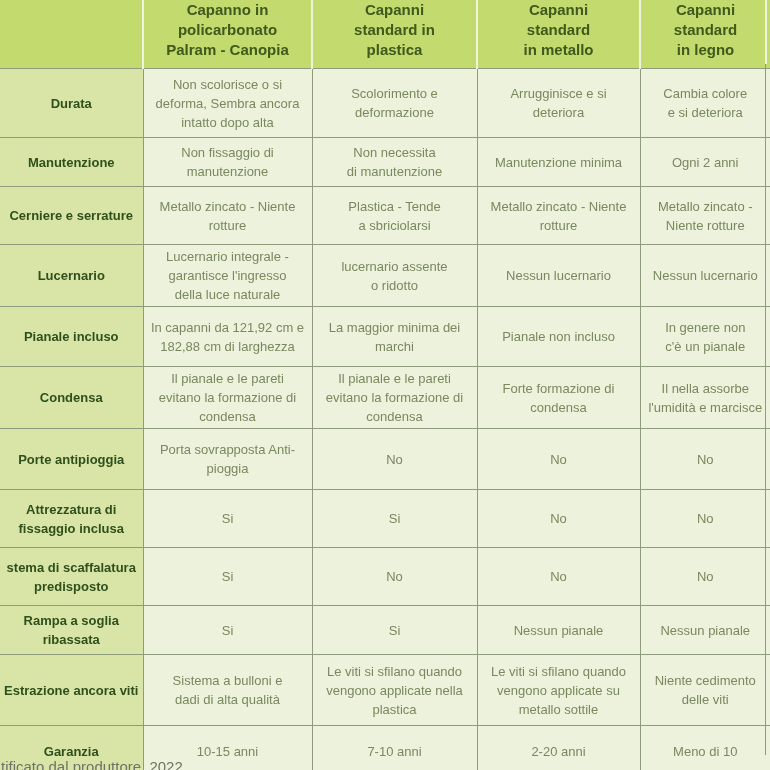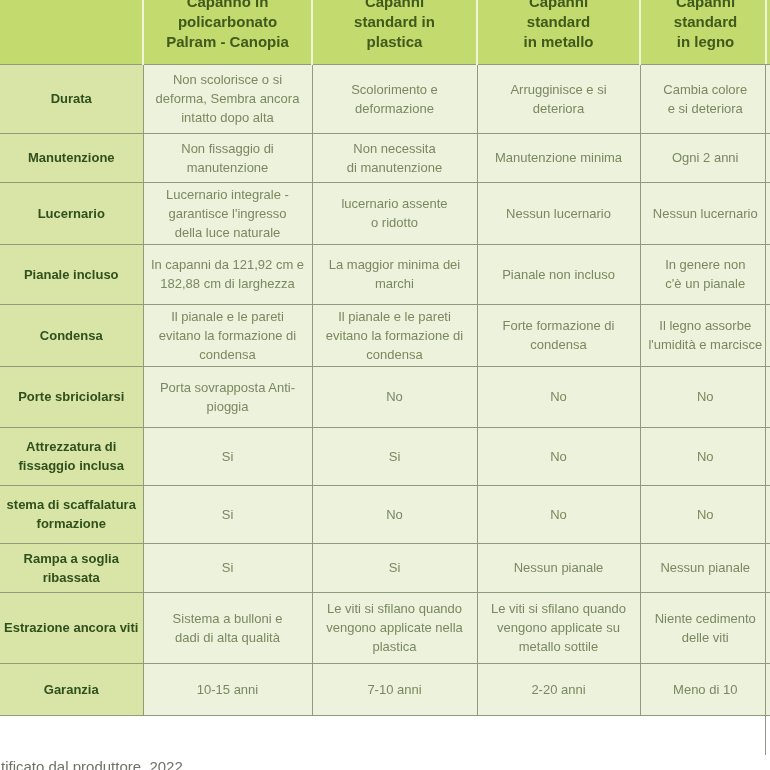--- a/index.html
+++ b/index.html
@@ -9,21 +9,21 @@
   }
   table.cmp {
     border-collapse:collapse; table-layout:fixed; width:770px;
   }
   table.cmp th, table.cmp td {
     white-space:pre-line; text-align:center; overflow:hidden;
   }
   
   th.hd {
     background:#c3da6e; color:#40591c; font-weight:bold;
-    font-size:15px; line-height:20px; vertical-align:top; padding:0 4px;
+    font-size:15px; line-height:20px; vertical-align:top; padding:8px 4px;
     border:none; border-left:2px solid #eef3d9; border-bottom:1px solid #8f9b7d;
   }
   th.hd:first-child { border-left:none; }
   th.hd .hdr { margin-top:-8px; }
   
   td { border:1px solid #8f9b7d; }
   td:first-child { border-left:none; }
   td.last { border-right:none; }
   td.lbl {
     background:#d8e5a6; color:#2f4f1c; font-weight:bold;
@@ -85,20 +85,31 @@
       </tr>
       <tr style="height:49px">
         <td class="lbl">Manutenzione</td>
         <td class="c">Non fissaggio di
 manutenzione</td>
         <td class="c">Non necessita
 di manutenzione</td>
         <td class="c">Manutenzione minima</td>
         <td class="c last">Ogni 2 anni</td>
       </tr>
+      <tr style="height:58px">
+        <td class="lbl">Cerniere e serrature</td>
+        <td class="c">Metallo zincato - Niente
+rotture</td>
+        <td class="c">Plastica - Tende
+a sbriciolarsi</td>
+        <td class="c">Metallo zincato - Niente
+rotture</td>
+        <td class="c last">Metallo zincato -
+Niente rotture</td>
+      </tr>
       <tr style="height:61px">
         <td class="lbl">Lucernario</td>
         <td class="c">Lucernario integrale -
 garantisce l'ingresso
 della luce naturale</td>
         <td class="c">lucernario assente
 o ridotto</td>
         <td class="c">Nessun lucernario</td>
         <td class="c last">Nessun lucernario</td>
       </tr>
@@ -115,42 +126,42 @@
       <tr style="height:61px">
         <td class="lbl">Condensa</td>
         <td class="c">Il pianale e le pareti
 evitano la formazione di
 condensa</td>
         <td class="c">Il pianale e le pareti
 evitano la formazione di
 condensa</td>
         <td class="c">Forte formazione di
 condensa</td>
-        <td class="c last">Il legno assorbe
+        <td class="c last">Il nella assorbe
 l'umidità e marcisce</td>
       </tr>
       <tr style="height:61px">
-        <td class="lbl">Porte sbriciolarsi</td>
+        <td class="lbl">Porte antipioggia</td>
         <td class="c">Porta sovrapposta Anti-
 pioggia</td>
         <td class="c">No</td>
         <td class="c">No</td>
         <td class="c last">No</td>
       </tr>
       <tr style="height:58px">
         <td class="lbl">Attrezzatura di
 fissaggio inclusa</td>
         <td class="c">Si</td>
         <td class="c">Si</td>
         <td class="c">No</td>
         <td class="c last">No</td>
       </tr>
       <tr style="height:58px">
         <td class="lbl">stema di scaffalatura
-formazione</td>
+predisposto</td>
         <td class="c">Si</td>
         <td class="c">No</td>
         <td class="c">No</td>
         <td class="c last">No</td>
       </tr>
       <tr style="height:49px">
         <td class="lbl">Rampa a soglia
 ribassata</td>
         <td class="c">Si</td>
         <td class="c">Si</td>

